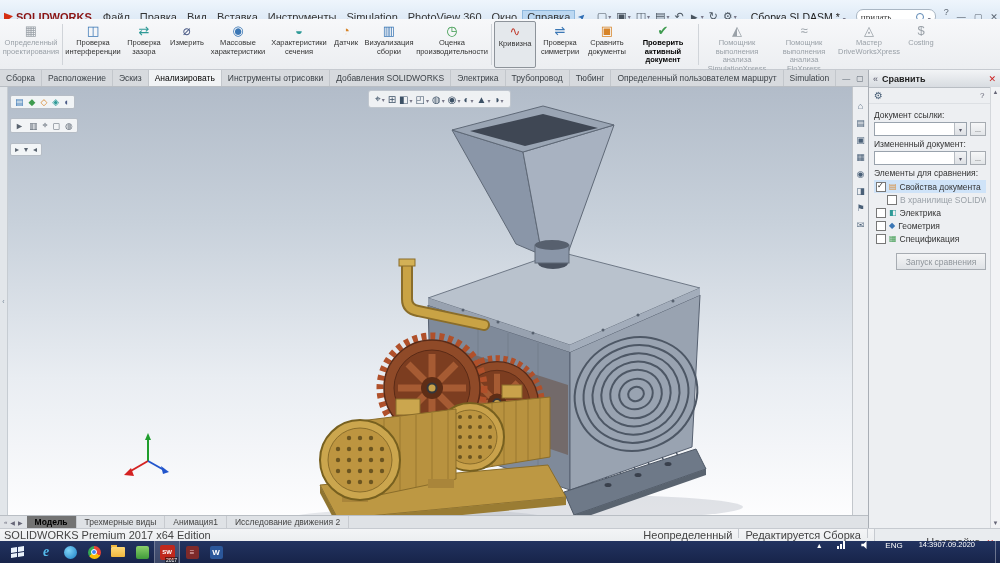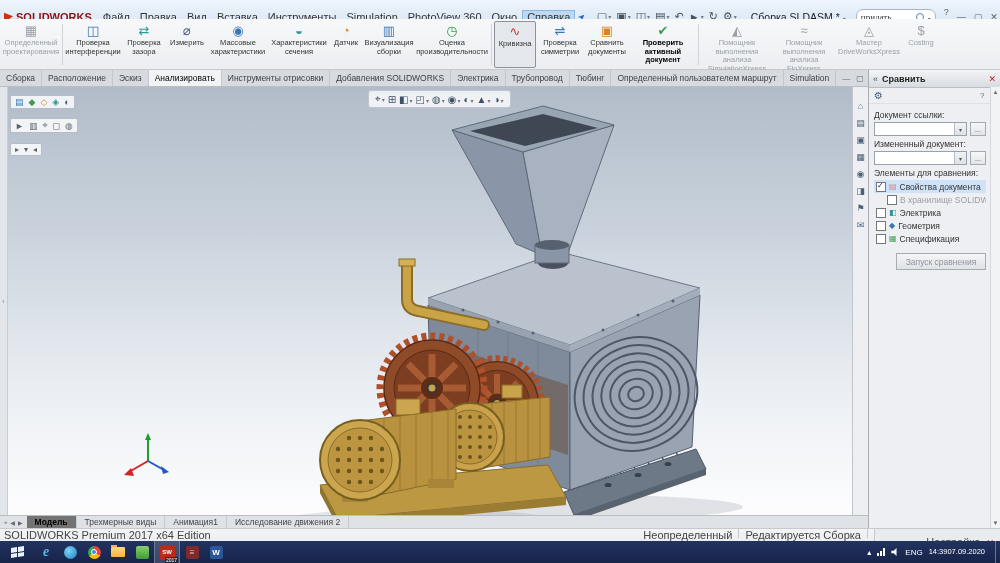--- a/index.html
+++ b/index.html
@@ -132,21 +132,21 @@
   .folder{width:14px;height:10px;background:linear-gradient(#ffd977,#f0b73f);border-radius:1px;position:relative}
   .folder::before{content:"";position:absolute;left:0;top:-2px;width:6px;height:2px;background:#f0b73f}
   .gapp{width:13px;height:13px;border-radius:2px;background:linear-gradient(#8bd06a,#3f9b3a)}
   .swtile{width:15px;height:15px;background:#c0281c;border-radius:2px;color:#fff;font-size:6px;font-weight:bold;
     display:flex;align-items:center;justify-content:center}
   .swbadge{position:absolute;right:1px;bottom:0;font-size:5px;color:#fff;background:rgba(0,0,0,.45);padding:0 1px}
   .rartile{width:13px;height:13px;background:#7e2a2a;border-radius:2px;color:#f2c4c4;font-size:8px;
     display:flex;align-items:center;justify-content:center}
   .wordtile{width:13px;height:13px;background:#2b579a;border-radius:2px;color:#fff;font-size:8px;font-weight:bold;
     display:flex;align-items:center;justify-content:center}
-  .tray{margin-left:auto;display:flex;align-items:center;gap:6px;font-size:8px}
+  .tray{margin-left:auto;display:flex;align-items:flex-start;gap:16px;font-size:8px}
   .chev-up::after{content:"▴";font-size:8px}
   .bars{display:flex;align-items:flex-end;gap:1px;height:8px}
   .bars span{width:2px;background:#fff;display:block}
   .vol{width:8px;height:8px;background:#fff;clip-path:polygon(0 35%,30% 35%,65% 0,65% 100%,30% 65%,0 65%)}
   .clock{display:flex;flex-direction:row;align-items:flex-end;font-size:7.5px;line-height:8.5px}
   .showdesk{width:4px;height:22px;border-left:1px solid rgba(255,255,255,.35);margin-left:4px}
 </style>
 </head>
 <body>
 

